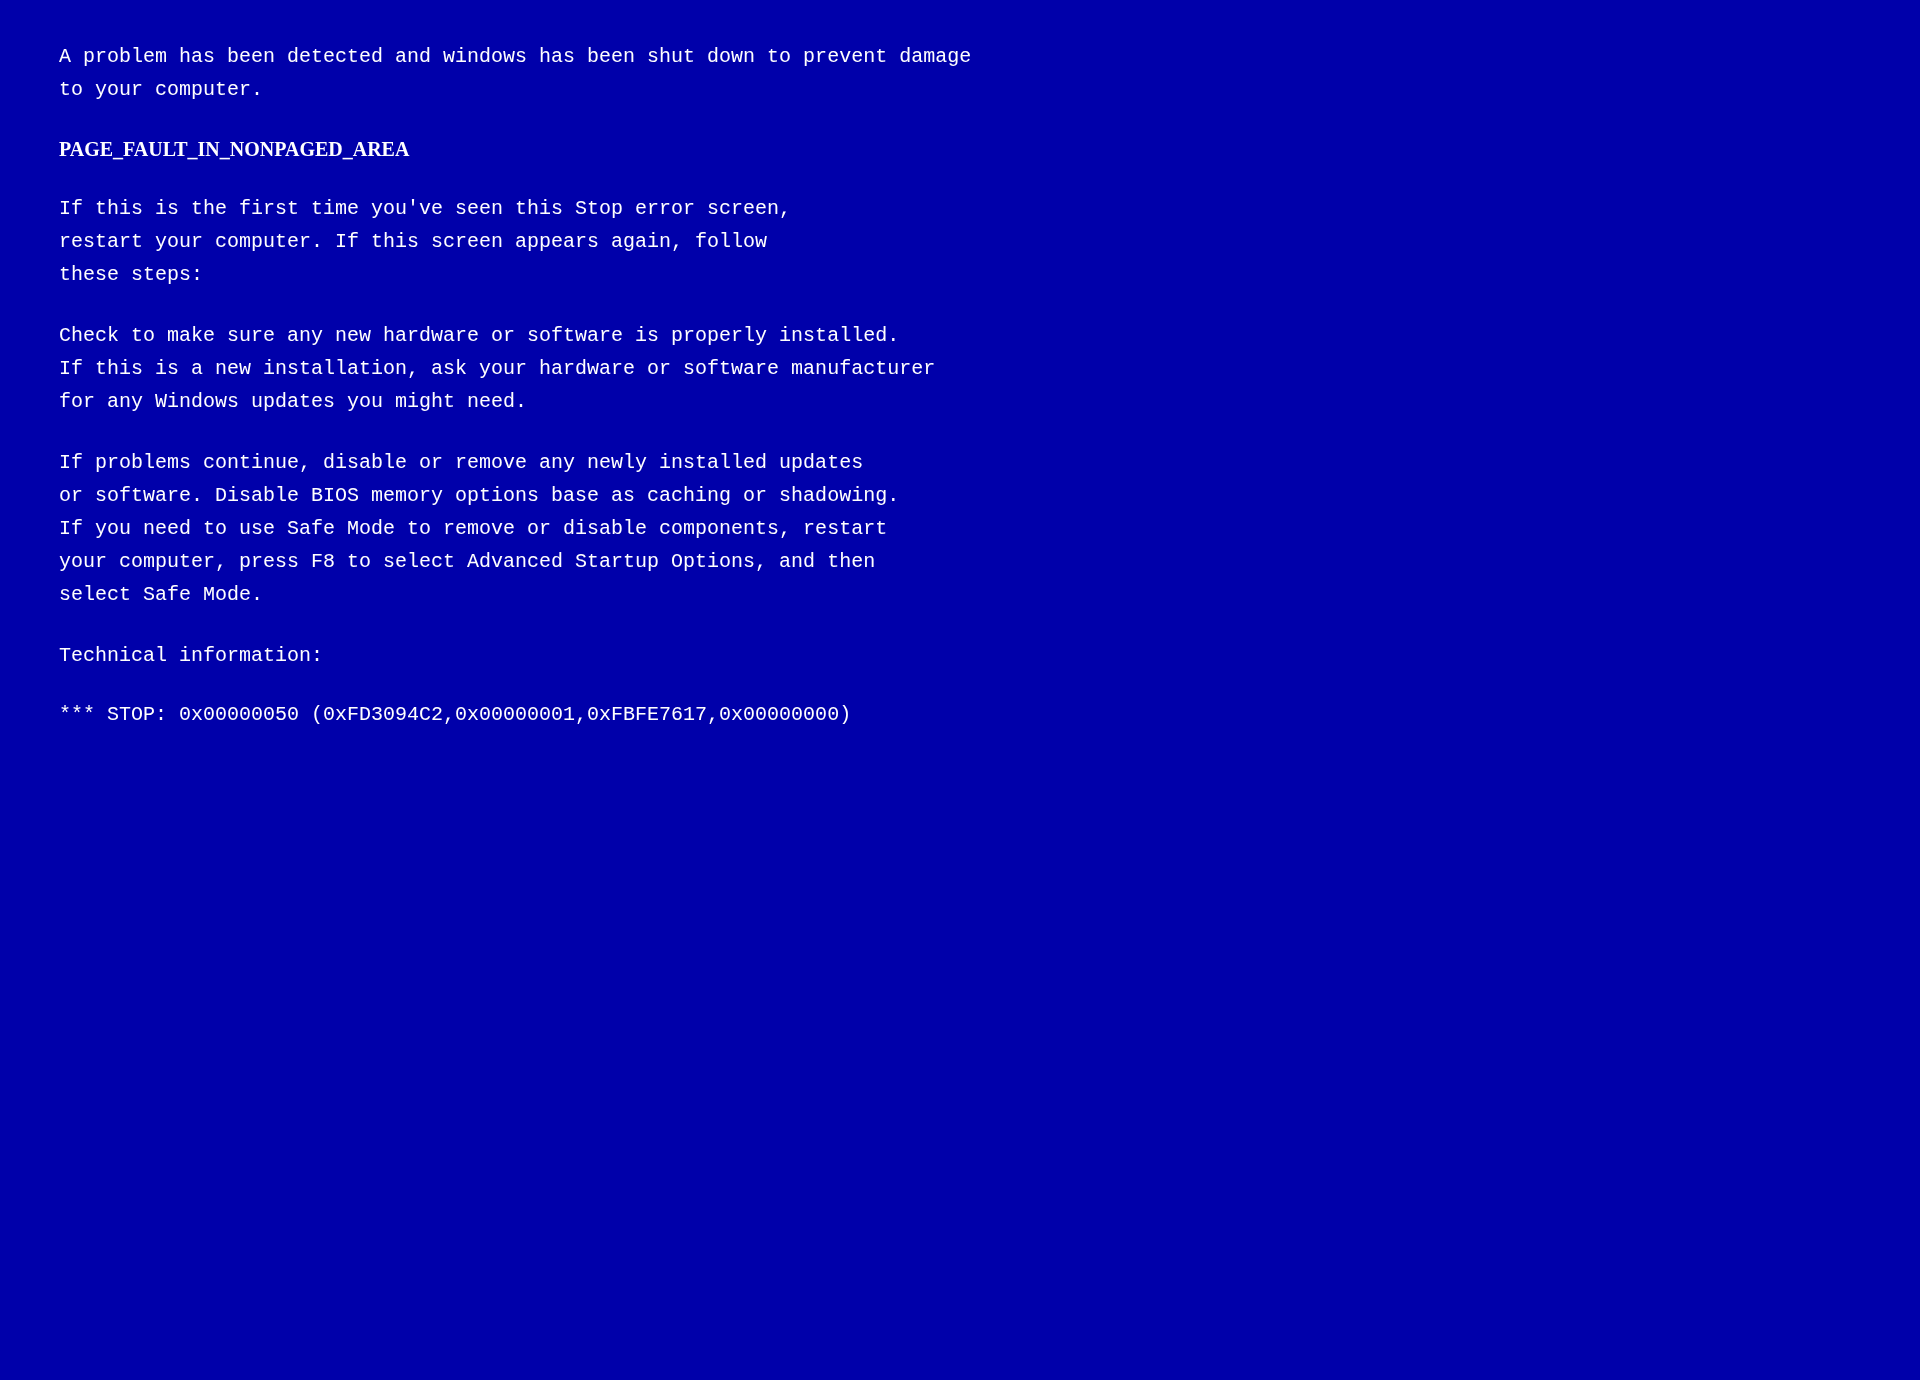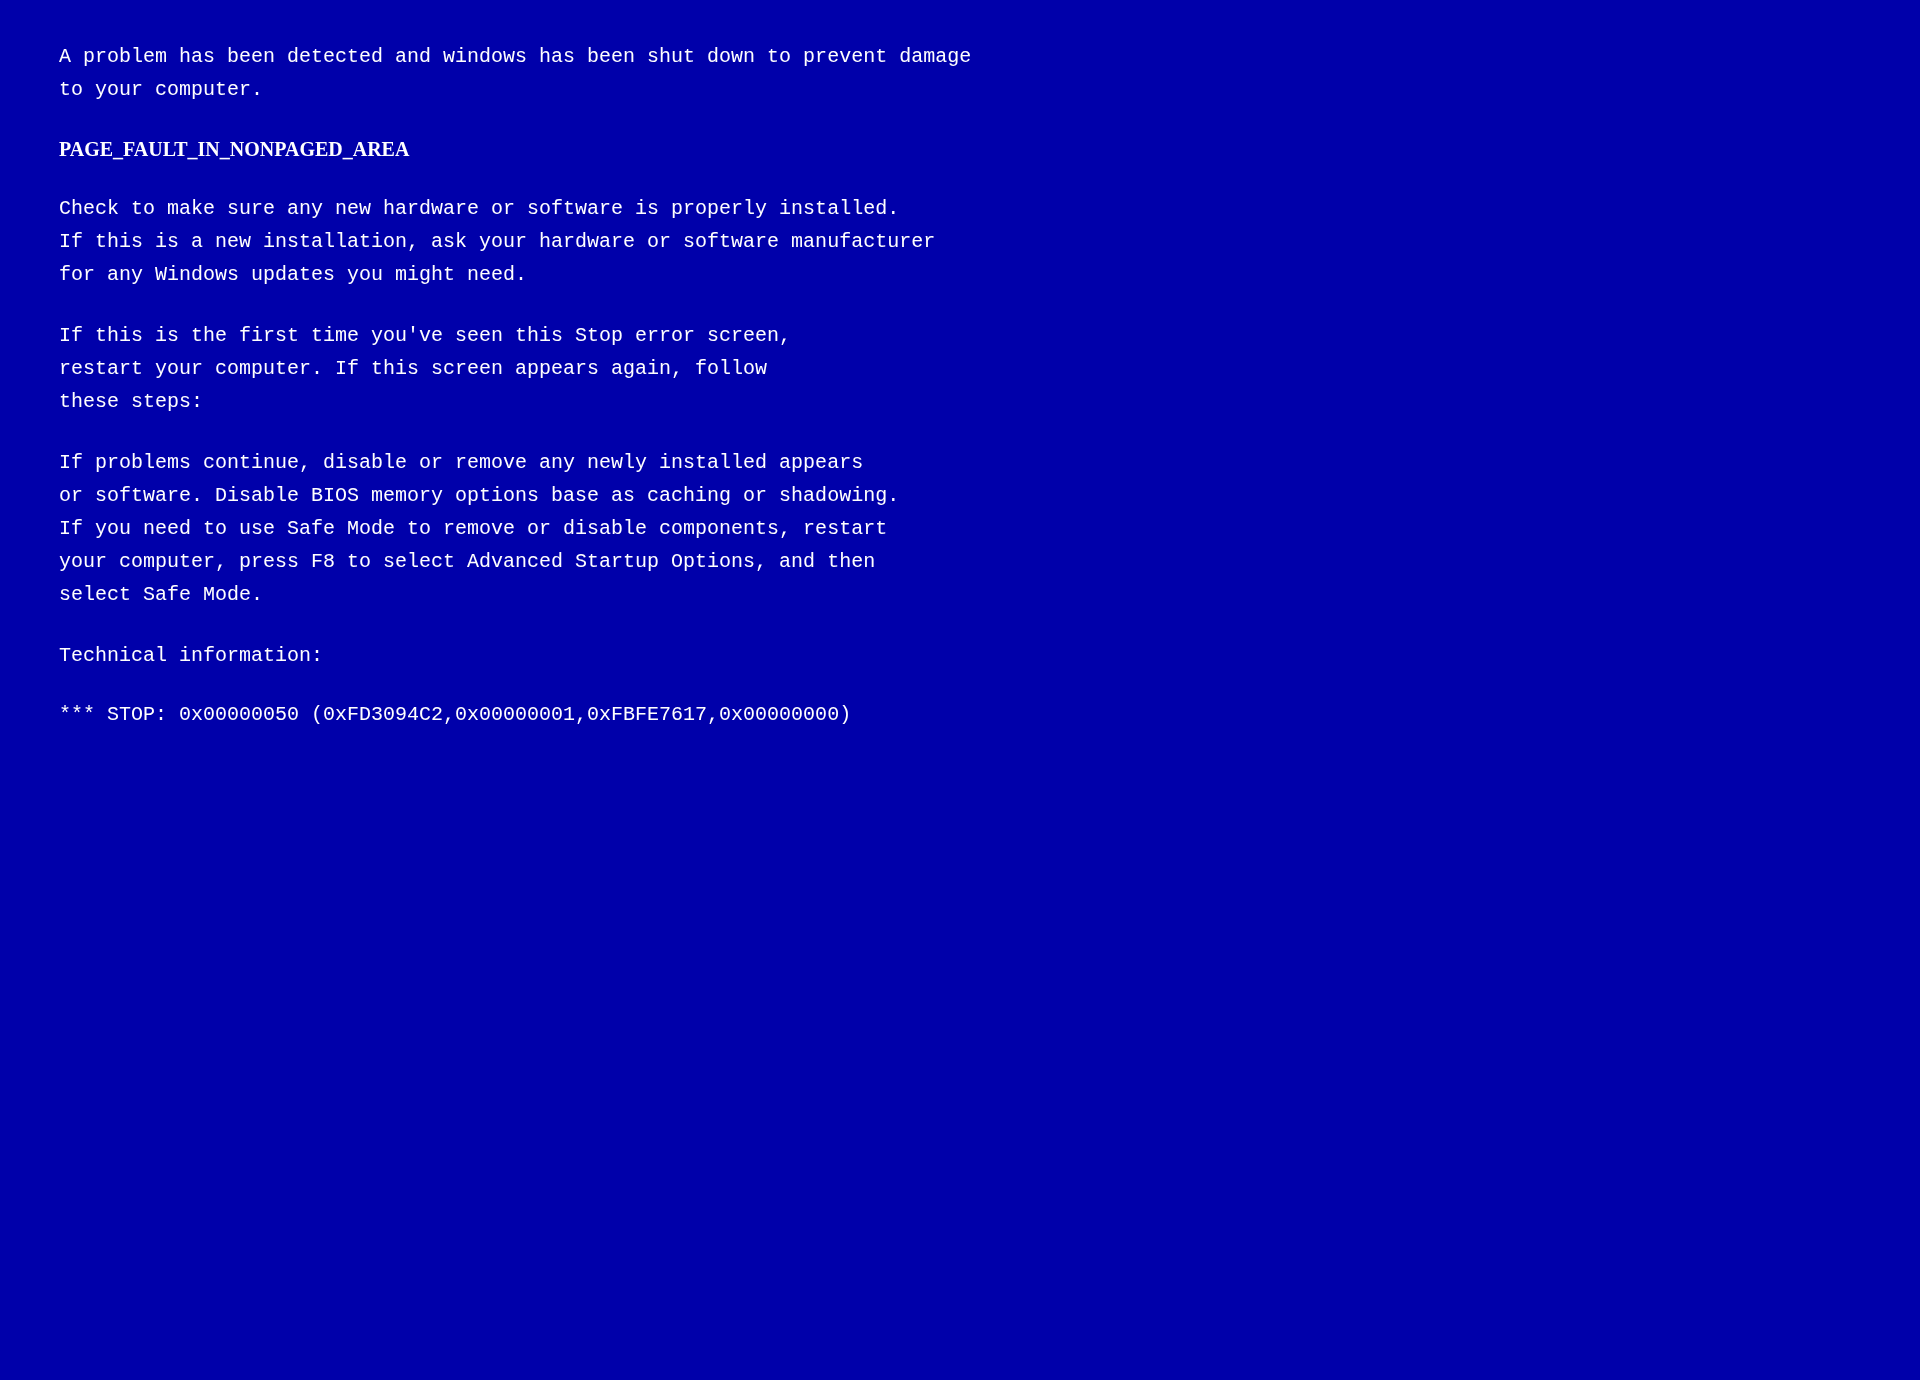--- a/index.html
+++ b/index.html
@@ -59,33 +59,33 @@
     <span class="bsod-text">A problem has been detected and windows has been shut down to prevent damage</span><br>
     <span class="bsod-text">to your computer.</span>
   </div>
 
 
   <div class="bsod-section">
     <span class="bsod-error-code">PAGE_FAULT_IN_NONPAGED_AREA</span>
   </div>
 
   <div class="bsod-section">
+    <span class="bsod-text">If this is the first time you've seen this Stop error screen,</span><br>
+    <span class="bsod-text">restart your computer. If this screen appears again, follow</span><br>
+    <span class="bsod-text">these steps:</span>
+  </div>
+
+  <div class="bsod-section">
     <span class="bsod-text">Check to make sure any new hardware or software is properly installed.</span><br>
     <span class="bsod-text">If this is a new installation, ask your hardware or software manufacturer</span><br>
     <span class="bsod-text">for any Windows updates you might need.</span>
   </div>
 
   <div class="bsod-section">
-    <span class="bsod-text">If this is the first time you've seen this Stop error screen,</span><br>
-    <span class="bsod-text">restart your computer. If this screen appears again, follow</span><br>
-    <span class="bsod-text">these steps:</span>
-  </div>
-
-  <div class="bsod-section">
-    <span class="bsod-text">If problems continue, disable or remove any newly installed appears</span><br>
+    <span class="bsod-text">If problems continue, disable or remove any newly installed updates</span><br>
     <span class="bsod-text">or software. Disable BIOS memory options base as caching or shadowing.</span><br>
     <span class="bsod-text">If you need to use Safe Mode to remove or disable components, restart</span><br>
     <span class="bsod-text">your computer, press F8 to select Advanced Startup Options, and then</span><br>
     <span class="bsod-text">select Safe Mode.</span>
   </div>
 
   <div class="bsod-section">
     <span class="bsod-text">Technical information:</span>
   </div>
 

